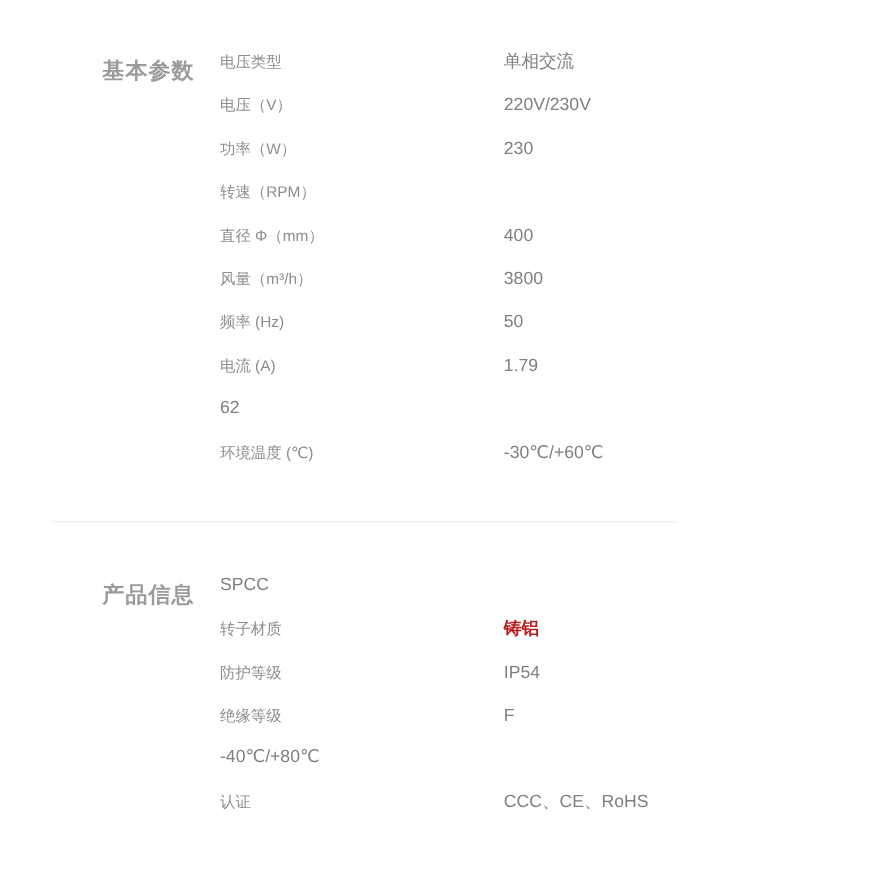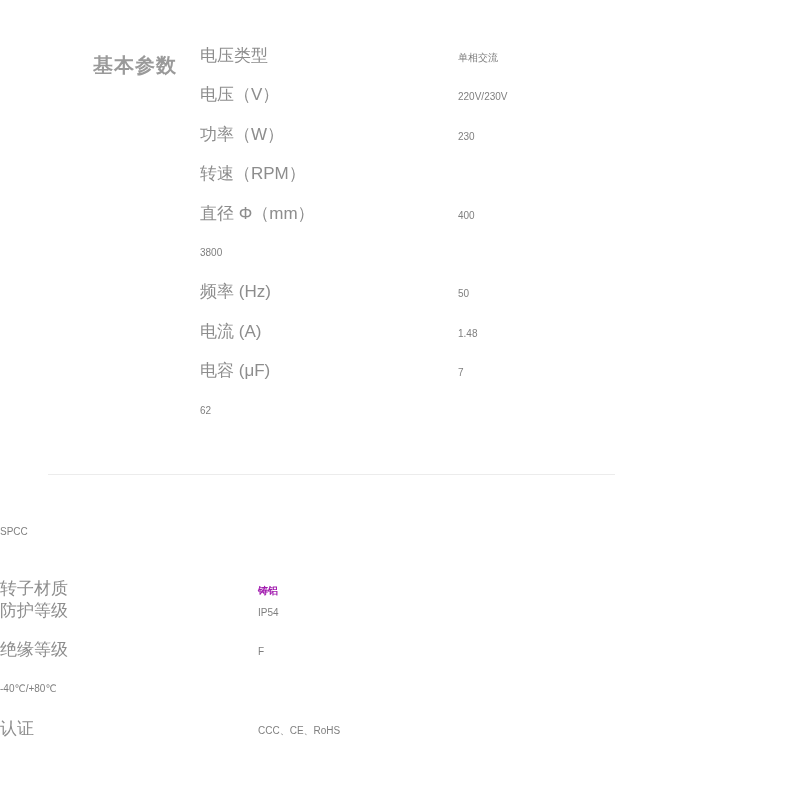--- a/index.html
+++ b/index.html
@@ -43,34 +43,33 @@
     padding-top: 3px;
   }
   .spec-row {
     display: flex;
     align-items: baseline;
     height: 39.4px;
   }
   .spec-label {
     width: 258px;
     flex: 0 0 258px;
-    font-size: 17px;
+    font-size: 14px;
     color: #8d8d8d;
     line-height: 20px;
   }
   .spec-value {
     flex: 1 1 auto;
-    font-size: 10px;
+    font-size: 16px;
     color: #7f7f7f;
     line-height: 20px;
   }
   .spec-value.emphasis {
     font-weight: bold;
-    color: #a21caf;
-    margin-top: 20px;
+    color: #b91c1c;
   }
   .divider {
     height: 1px;
     background: #ececec;
     margin: 0 48px;
   }
   .sec1 { padding-top: 43px; }
   .sec1 .section-title { margin-top: 8px; }
   .sec2 { padding-top: 44px; }
   .sec2 .section-title { margin-top: 8px; }
@@ -99,47 +98,49 @@
           <div class="spec-value">230</div>
         </div>
         <div class="spec-row">
           <div class="spec-label">转速（RPM）</div>
         </div>
         <div class="spec-row">
           <div class="spec-label">直径 Φ（mm）</div>
           <div class="spec-value">400</div>
         </div>
         <div class="spec-row">
+          <div class="spec-label">风量（m³/h）</div>
           <div class="spec-value">3800</div>
         </div>
         <div class="spec-row">
           <div class="spec-label">频率 (Hz)</div>
           <div class="spec-value">50</div>
         </div>
         <div class="spec-row">
           <div class="spec-label">电流 (A)</div>
-          <div class="spec-value">1.48</div>
-        </div>
-        <div class="spec-row">
-          <div class="spec-label">电容 (μF)</div>
-          <div class="spec-value">7</div>
+          <div class="spec-value">1.79</div>
         </div>
         <div class="spec-row">
           <div class="spec-value">62</div>
+        </div>
+        <div class="spec-row">
+          <div class="spec-label">环境温度 (℃)</div>
+          <div class="spec-value">-30℃/+60℃</div>
         </div>
 
       </div>
     </div>
   </div>
 
   <div class="gap-a"></div>
   <div class="divider"></div>
 
   <div class="section sec2">
     <div class="section-inner">
+      <div class="section-title">产品信息</div>
       <div class="spec-list">
 
         <div class="spec-row">
           <div class="spec-value">SPCC</div>
         </div>
         <div class="spec-row">
           <div class="spec-label">转子材质</div>
           <div class="spec-value emphasis">铸铝</div>
         </div>
         <div class="spec-row">

